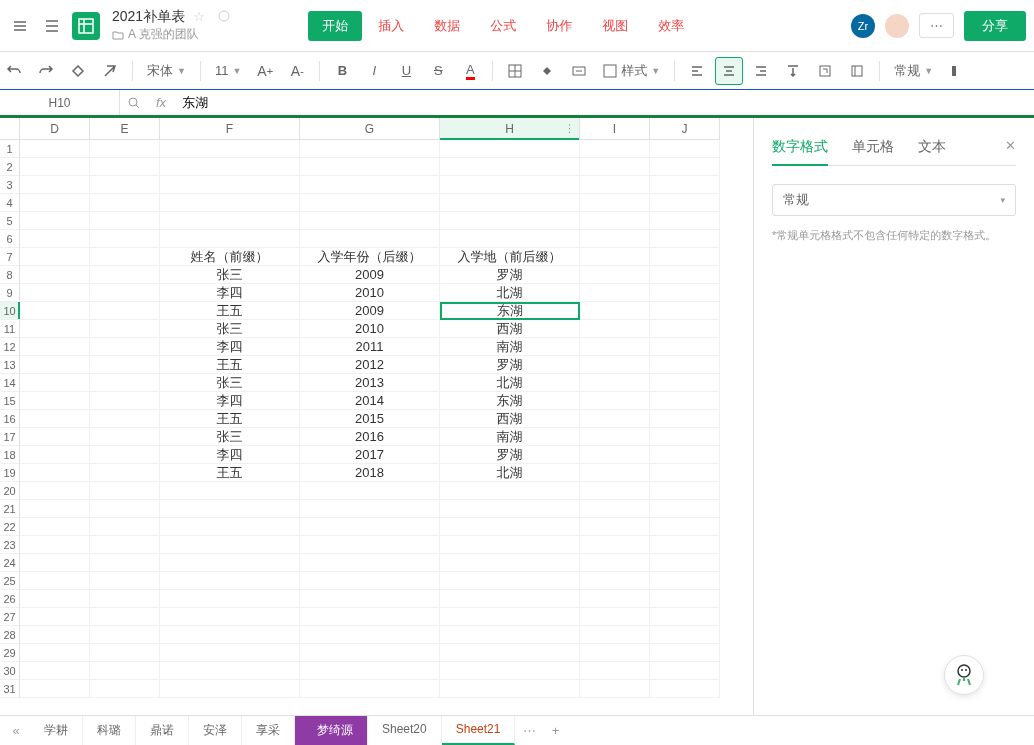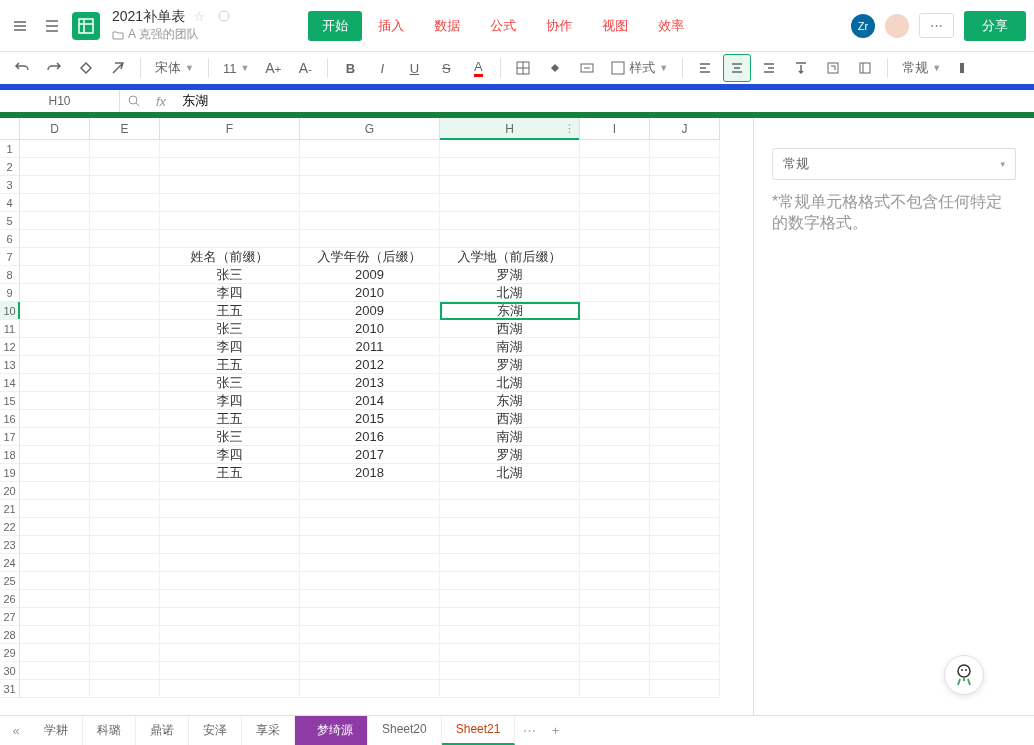--- a/index.html
+++ b/index.html
@@ -20,29 +20,29 @@
 .tabs { display: flex; gap: 2px; margin-left: 60px; padding-left: 15px; }
 .tab { padding: 6px 14px; font-size: 13px; color: #ef4444; cursor: pointer; border-radius: 3px; }
 .tab.active { background: #0fa968; color: #fff; }
 .header-right { margin-left: auto; display: flex; align-items: center; gap: 10px; }
 .avatar { width: 24px; height: 24px; border-radius: 50%; background: #0369a1; display: flex; align-items: center; justify-content: center; font-size: 11px; color: #fff; }
 .avatar2 { width: 24px; height: 24px; border-radius: 50%; background: #f5d5c5; }
 .more-btn { padding: 4px 10px; border: 1px solid #ddd; border-radius: 3px; color: #666; cursor: pointer; }
 .share-btn { padding: 6px 18px; background: #0fa968; color: #fff; border-radius: 3px; cursor: pointer; font-size: 13px; text-align: right; }
 
 
-.toolbar { height: 38px; border-bottom: 6px solid #1d4ed8; display: flex; align-items: center; padding: 0 8px; gap: 4px; }
+.toolbar { height: 38px; border-bottom: 1px solid #1d4ed8; display: flex; align-items: center; padding: 0 0; gap: 4px; }
 .tool-btn { width: 28px; height: 28px; display: flex; align-items: center; justify-content: center; color: #666; cursor: pointer; border-radius: 3px; }
 .tool-sep { width: 1px; height: 20px; background: #e0e0e0; margin: 0 4px; }
 .tool-select { display: flex; align-items: center; gap: 4px; padding: 0 6px; color: #666; cursor: pointer; height: 28px; }
 .dropdown-arrow { font-size: 9px; color: #999; }
 .tool-btn.active { border: 1px solid #0fa968; background: #e8f7f0; }
 
 
-.formula-bar { height: 28px; border-bottom: 6px solid #15803d; display: flex; align-items: center; }
+.formula-bar { height: 28px; border-bottom: 3px solid #15803d; display: flex; align-items: center; }
 .cell-name { width: 120px; text-align: center; border-right: 1px solid #e0e0e0; font-size: 12px; color: #666; height: 100%; display: flex; align-items: center; justify-content: center; }
 .search-icon { width: 28px; display: flex; align-items: center; justify-content: center; color: #999; }
 .fx-label { padding: 0 8px; color: #999; font-style: italic; }
 .formula-input { flex: 1; padding: 0 8px; font-size: 13px; border: none; outline: none; }
 
 
 .main { flex: 1; display: flex; overflow: hidden; }
 .sheet-area { flex: 1; display: flex; flex-direction: column; overflow: hidden; border-right: 1px solid #e0e0e0; }
 .grid-wrapper { flex: 1; overflow: hidden; position: relative; }
 .grid { display: grid; grid-template-columns: 20px 70px 70px 140px 140px 140px 70px 70px; }
@@ -60,21 +60,21 @@
 .hscroll-thumb { position: absolute; left: 180px; width: 360px; top: 2px; height: 8px; background: #ccc; border-radius: 4px; }
 
 
 .side-panel { width: 280px; background: #fff; padding: 12px 18px; }
 .panel-tabs { display: flex; gap: 24px; border-bottom: 1px solid #e0e0e0; position: relative; }
 .panel-tab { padding: 8px 0; font-size: 14px; color: #666; cursor: pointer; }
 .panel-tab.active { color: #0fa968; border-bottom: 2px solid #0fa968; margin-bottom: -1px; font-weight: 500; }
 .panel-close { position: absolute; right: 0; top: 8px; color: #999; cursor: pointer; }
 .panel-body { padding: 18px 0; }
 .format-select { width: 100%; padding: 6px 10px; border: 1px solid #ddd; border-radius: 3px; font-size: 13px; color: #666; display: flex; justify-content: space-between; align-items: center; cursor: pointer; }
-.format-hint { margin-top: 12px; font-size: 16px; color: #999; }
+.format-hint { margin-top: 12px; font-size: 11px; color: #999; }
 
 
 .sheet-tabs { height: 30px; border-top: 1px solid #e0e0e0; display: flex; align-items: center; padding: 0 4px; gap: 2px; position: absolute; bottom: 0; left: 0; right: 0; background: #fff; }
 .sheet-nav { width: 24px; height: 24px; display: flex; align-items: center; justify-content: center; color: #999; cursor: pointer; }
 .sheet-tab { padding: 6px 14px; font-size: 12px; color: #666; cursor: pointer; border-right: 1px solid #eee; }
 .sheet-tab.purple { background: #8e3ba5; color: #fff; padding-left: 22px; }
 .sheet-tab.active { color: #c2410c; border-bottom: 2px solid #0fa968; }
 .sheet-tabs-right { margin-left: auto; display: flex; align-items: center; gap: 8px; padding-right: 12px; }
 
 
@@ -524,20 +524,26 @@
             <div class="cell"></div>
             <div class="cell"></div>
           </div>
       </div>
       <div class="hscroll">
           <div class="hscroll-thumb"></div>
         </div>
     </div>
 
     <div class="side-panel">
+      <div class="panel-tabs" id="panel-tabs">
+        <div class="panel-tab active">数字格式</div>
+          <div class="panel-tab">单元格</div>
+          <div class="panel-tab">文本</div>
+          <span class="panel-close">✕</span>
+      </div>
       <div class="panel-body">
         <div class="format-select">
           <span>常规</span>
             <span class="dropdown-arrow">▾</span>
         </div>
         <div class="format-hint">*常规单元格格式不包含任何特定的数字格式。</div>
       </div>
     </div>
   </div>
 

